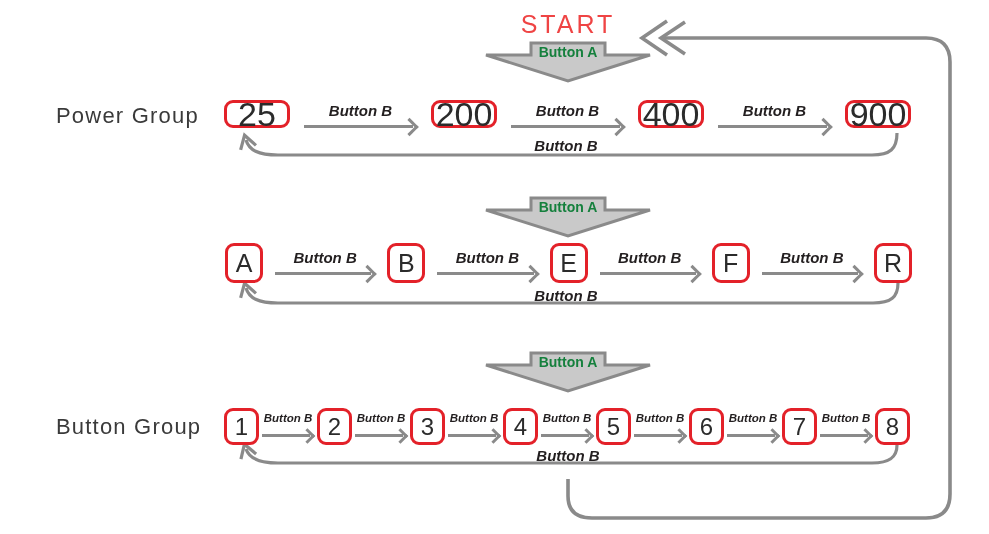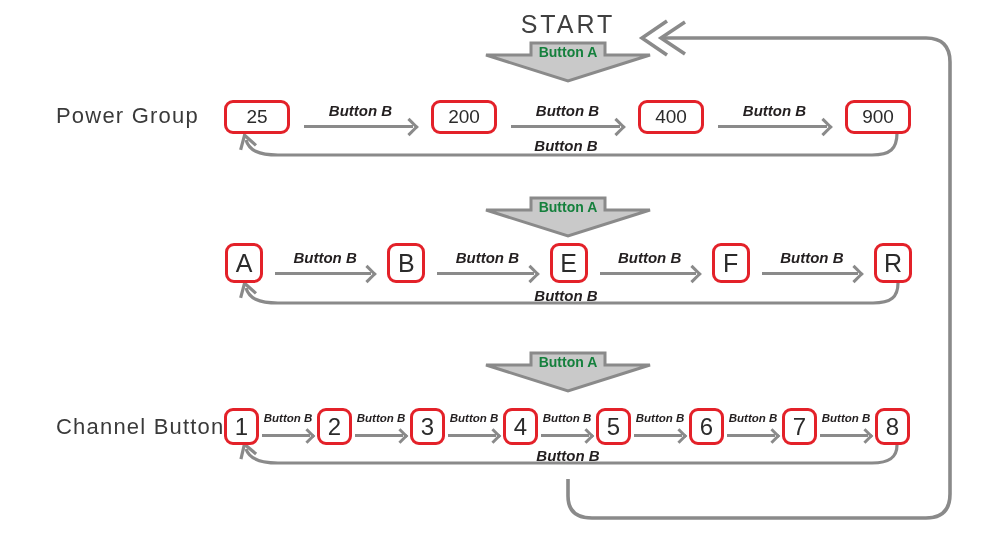--- a/index.html
+++ b/index.html
@@ -5,21 +5,21 @@
   html,body{margin:0;padding:0;background:#ffffff;}
   .canvas{
     position:relative;width:989px;height:534px;background:#ffffff;
     font-family:"Liberation Sans", sans-serif;color:#231f20;overflow:hidden;
   }
   
   .wires{position:absolute;left:0;top:0;z-index:1;}
   
   .start{
     position:absolute;left:568px;top:10px;transform:translateX(-50%);
-    font-size:25px;letter-spacing:3px;color:#404040;z-index:2;white-space:nowrap;
+    font-size:25px;letter-spacing:3px;color:#ef4444;z-index:2;white-space:nowrap;
   }
   
   .bigarrow{position:absolute;left:483px;width:170px;height:42px;z-index:2;}
   .bigarrow svg{position:absolute;left:0;top:0;}
   .bigarrow .balbl{
     position:absolute;left:0;right:0;top:3px;text-align:center;
     font-weight:bold;font-size:14px;line-height:17px;color:#15803d;white-space:nowrap;
   }
   .ba1{top:41px;} .ba2{top:196px;} .ba3{top:351px;}
   
@@ -28,21 +28,21 @@
     color:#3a3a3a;z-index:2;white-space:nowrap;margin-left:26px;
   }
   .gl1{top:103px;} .gl2{top:251px;} .gl3{top:414px;}
   
   .row{position:absolute;display:flex;justify-content:space-between;z-index:2;}
   .box{
     box-sizing:border-box;border:3.5px solid #e32129;border-radius:9px;background:#ffffff;
     display:flex;align-items:center;justify-content:center;color:#2b2b2b;
   }
   .r1{left:224px;top:100px;width:687px;height:34px;}
-  .r1 .box{width:66px;height:34px;font-size:19px;}
+  .r1 .box{width:66px;height:28px;font-size:34px;}
   .r2{left:225px;top:243px;width:687px;height:40px;}
   .r2 .box{width:38px;height:40px;font-size:25px;}
   .r3{left:224px;top:408px;width:686px;height:37px;}
   .r3 .box{width:35px;height:37px;font-size:24px;}
   
   .step{flex:1;position:relative;height:100%;}
   .lbl{
     position:absolute;left:0;right:0;text-align:center;font-style:italic;font-weight:bold;
     font-size:15px;color:#231f20;white-space:nowrap;
   }
@@ -98,21 +98,21 @@
     <span class="balbl">Button A</span>
   </div>
   <div class="bigarrow ba3">
     <svg width="170" height="42" viewBox="0 0 170 42">
       <polygon points="48,2 122,2 122,14 167,14 85,40 3,14 48,14" fill="#c9c9c9" stroke="#8a8a8a" stroke-width="3" stroke-linejoin="miter"></polygon>
     </svg>
     <span class="balbl">Button A</span>
   </div>
 
   <div class="grouplabel gl1">Power Group</div>
-  <div class="grouplabel gl3">Channel Button</div>
+  <div class="grouplabel gl3">Button Group</div>
 
   <div class="row r1">
     <div class="box">25</div>
     <div class="step">
       <span class="lbl">Button B</span>
       <div class="ln"></div>
     </div>
     <div class="box">200</div>
     <div class="step">
       <span class="lbl">Button B</span>

